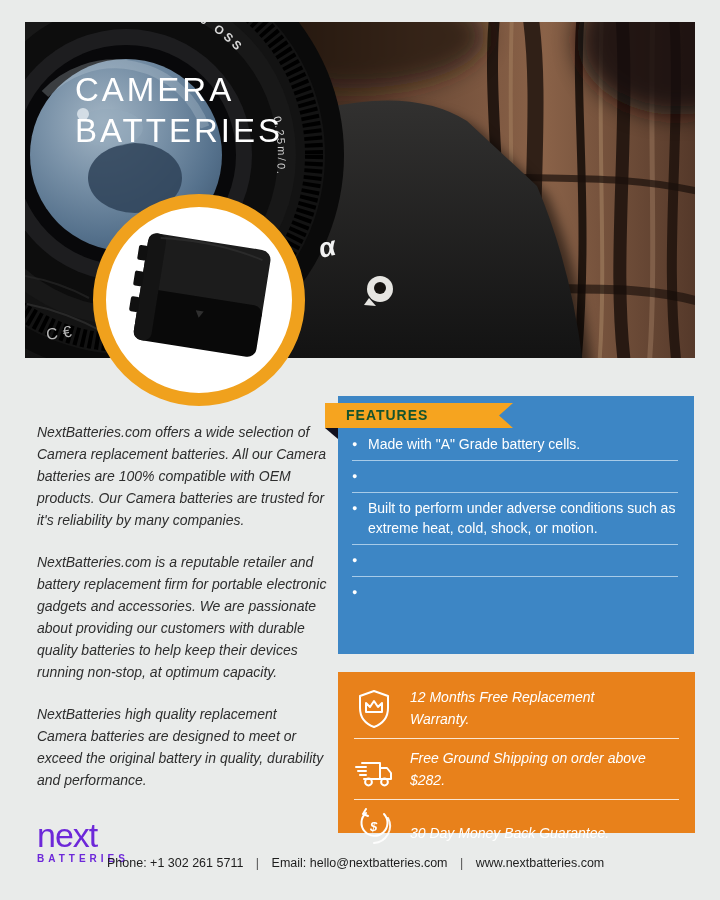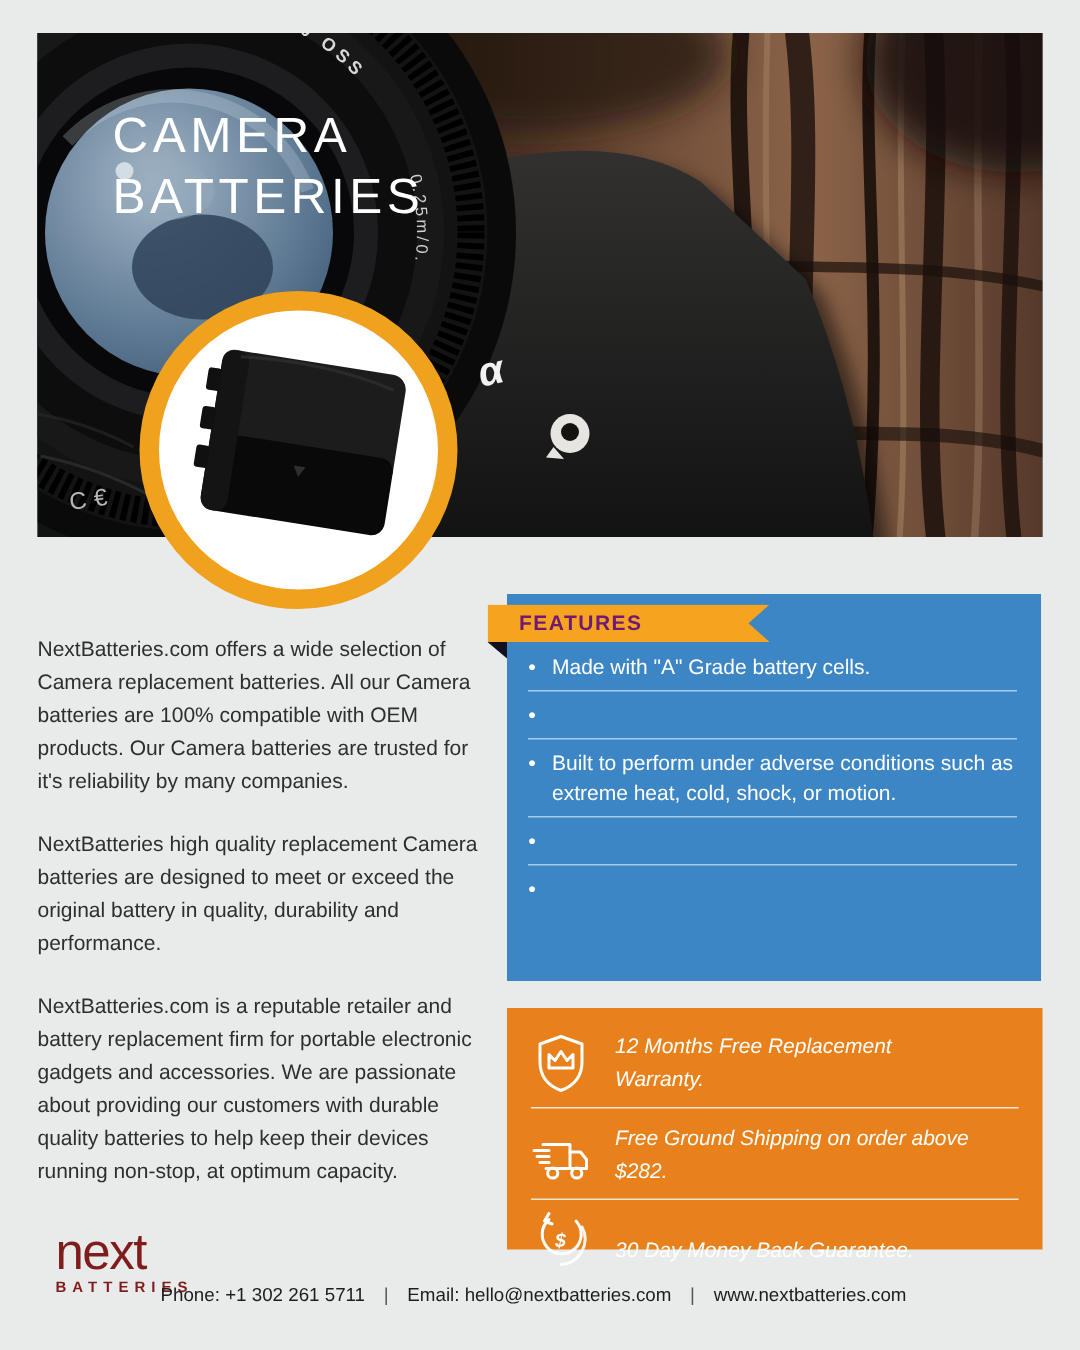--- a/index.html
+++ b/index.html
@@ -12,49 +12,49 @@
   .hero-title{position:absolute;left:50px;top:47px;color:#ffffff;font-weight:400;
               font-size:33px;line-height:41px;letter-spacing:3px;}
 
   
   .battery-circle{position:absolute;left:93px;top:194px;width:186px;height:186px;
                   border:13px solid #f0a11d;border-radius:50%;background:#ffffff;overflow:hidden;}
 
   
   .intro{position:absolute;left:25px;top:421px;width:303px;color:#2e2e2e;
          font-size:14px;line-height:22px;}
-  .intro p{margin:0 0 20px 0;}
+  .intro p{margin:0 0 20px 12px;font-style:italic;}
 
   
   .features-box{position:absolute;left:338px;top:396px;width:356px;height:258px;
                 background:#3d86c5;color:#ffffff;box-sizing:border-box;
                 padding:24px 16px 0 14px;}
   .feature-item{display:flex;padding:5px 0 6px 0;border-bottom:1px solid #a8cbe8;
                 font-size:14px;line-height:20px;}
   .feature-item:last-child{border-bottom:none;}
   .feature-dot{width:16px;flex:0 0 16px;font-size:9px;line-height:20px;}
   .feature-text{flex:1;}
 
   .features-banner{position:absolute;left:325px;top:403px;width:188px;height:25px;
-                   background:#f6a41f;color:#701a75;font-size:14px;font-weight:700;
+                   background:#f6a41f;color:#14532d;font-size:14px;font-weight:700;
                    letter-spacing:1px;line-height:25px;padding-left:21px;box-sizing:border-box;
                    clip-path:polygon(0 0,100% 0,calc(100% - 14px) 50%,100% 100%,0 100%);}
   .banner-fold{position:absolute;left:325px;top:428px;width:13px;height:11px;background:#10101e;
                clip-path:polygon(0 0,100% 0,100% 100%);}
 
   
   .benefits-box{position:absolute;left:338px;top:672px;width:357px;height:161px;
                 background:#e8811b;color:#ffffff;box-sizing:border-box;padding:6px 16px 0 16px;}
   .benefit-item{display:flex;align-items:flex-end;padding:8px 0;border-bottom:1px solid rgba(255,255,255,.8);font-style:italic;}
   .benefit-item:last-child{border-bottom:none;}
   .benefit-icon{flex:0 0 40px;margin-right:16px;}
   .benefit-text{width:245px;font-size:14px;line-height:22px;}
 
   
-  .footer-logo{position:absolute;left:37px;top:818px;color:#7f1d1d;}
+  .footer-logo{position:absolute;left:37px;top:818px;color:#6d28d9;}
   .logo-primary{font-size:34px;font-weight:500;letter-spacing:-1px;line-height:34px;}
   .logo-secondary{font-size:10px;font-weight:700;letter-spacing:4px;margin-top:1px;}
   .footer-contact{position:absolute;left:107px;top:856px;color:#1d1d1d;font-size:12.5px;}
   .footer-contact .sep{margin:0 9px;color:#555;}
 </style>
 </head>
 <body>
 
 <div id="page">
 
@@ -155,22 +155,22 @@
         <rect x="-70" y="-22" width="9" height="15" rx="2" fill="#101010"></rect>
         <rect x="-70" y="4" width="9" height="15" rx="2" fill="#101010"></rect>
         <path d="M-4,8 l8,0 l-4,7 z" fill="#2f2f2f"></path>
         <path d="M-50,-58 q55,-6 104,6" stroke="#333" stroke-width="2" fill="none" opacity="0.6"></path>
       </g>
     </svg>
   </div>
 
   <div class="intro">
     <p>NextBatteries.com offers a wide selection of Camera replacement batteries. All our Camera batteries are 100% compatible with OEM products. Our Camera batteries are trusted for it's reliability by many companies.</p>
+    <p>NextBatteries.com is a reputable retailer and battery replacement firm for portable electronic gadgets and accessories. We are passionate about providing our customers with durable quality batteries to help keep their devices running non-stop, at optimum capacity.</p>
     <p>NextBatteries high quality replacement Camera batteries are designed to meet or exceed the original battery in quality, durability and performance.</p>
-    <p>NextBatteries.com is a reputable retailer and battery replacement firm for portable electronic gadgets and accessories. We are passionate about providing our customers with durable quality batteries to help keep their devices running non-stop, at optimum capacity.</p>
   </div>
 
   <div class="features-box">
     <div class="feature-item" style="margin-top:9px;">
       <span class="feature-dot">●</span>
       <span class="feature-text">Made with "A" Grade battery cells.</span>
     </div>
     <div class="feature-item">
       <span class="feature-dot">●</span>
     </div>

